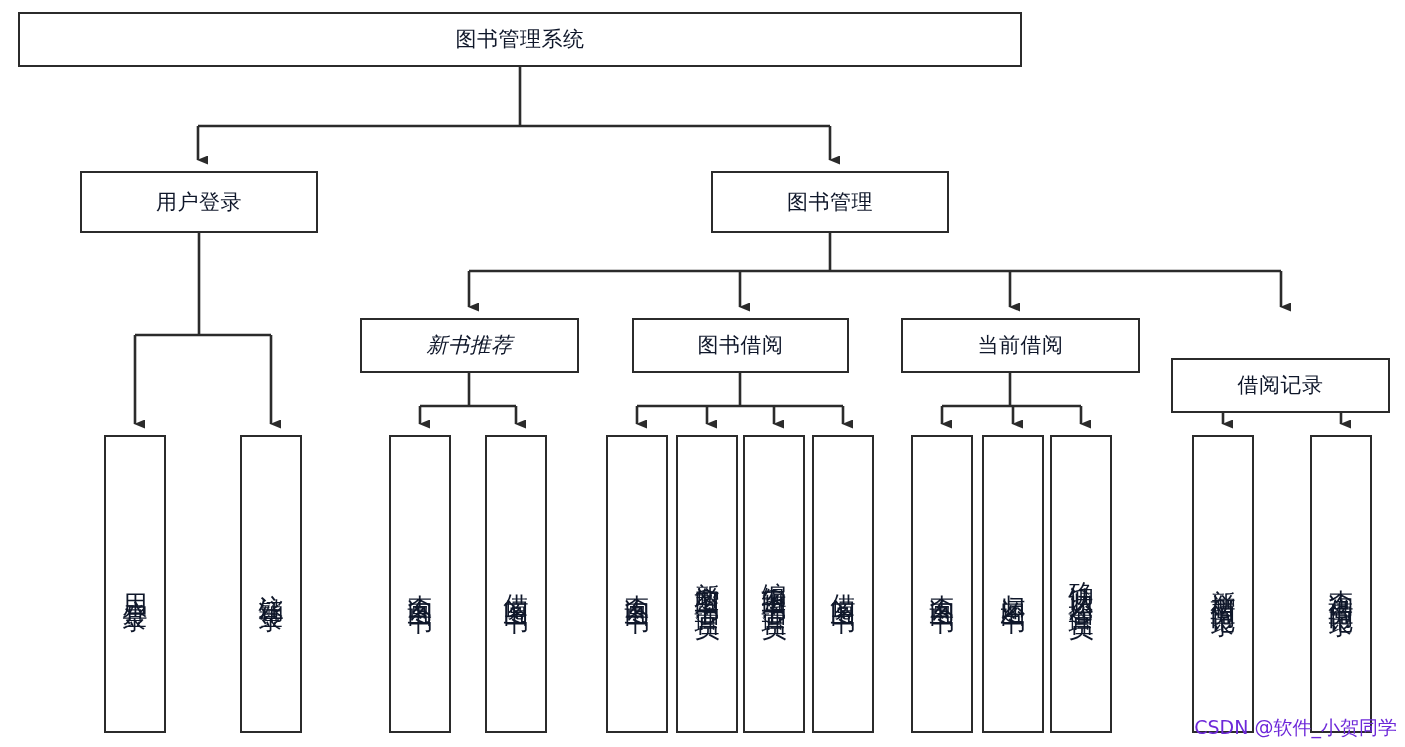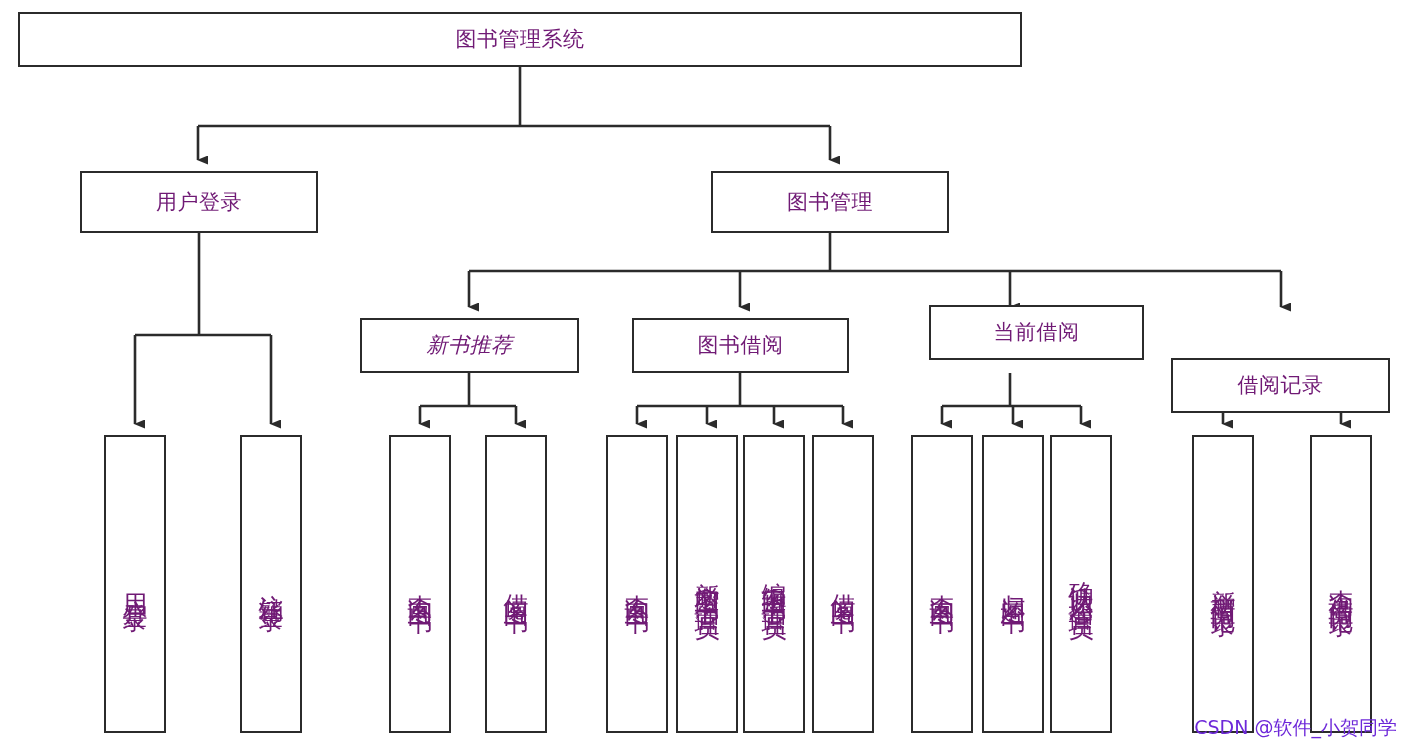--- a/index.html
+++ b/index.html
@@ -30,21 +30,21 @@
     position: absolute;
     box-sizing: border-box;
     background: #ffffff;
     border: 2px solid #2b2b2b;
     display: flex;
     align-items: center;
     justify-content: center;
     z-index: 2;
   }
   .node-label {
-    color: #701a75;
+    color: #0f172a;
     text-align: left;
     line-height: 1.18;
     letter-spacing: 0.5px;
     white-space: nowrap;
   }
   
   .node.horiz .node-label {
     font-size: 21px;
   }
   
@@ -136,21 +136,21 @@
   <div class="node horiz" style="left:711px; top:171px; width:238px; height:62px;">
     <span class="node-label">图书管理</span>
   </div>
 
   <div class="node horiz" style="left:360px; top:318px; width:219px; height:55px;font-style:italic;">
     <span class="node-label">新书推荐</span>
   </div>
   <div class="node horiz" style="left:632px; top:318px; width:217px; height:55px;">
     <span class="node-label">图书借阅</span>
   </div>
-  <div class="node horiz" style="left:901px; top:305px; width:215px; height:55px;margin-left:28px;">
+  <div class="node horiz" style="left:901px; top:318px; width:239px; height:55px;">
     <span class="node-label">当前借阅</span>
   </div>
   <div class="node horiz" style="left:1171px; top:318px; width:219px; height:55px;margin-top:40px;">
     <span class="node-label">借阅记录</span>
   </div>
 
   <div class="node vert" style="left:104px; top:435px; width:62px; height:298px;">
     <span class="node-label">用户登录</span>
   </div>
   <div class="node vert" style="left:240px; top:435px; width:62px; height:298px;">

